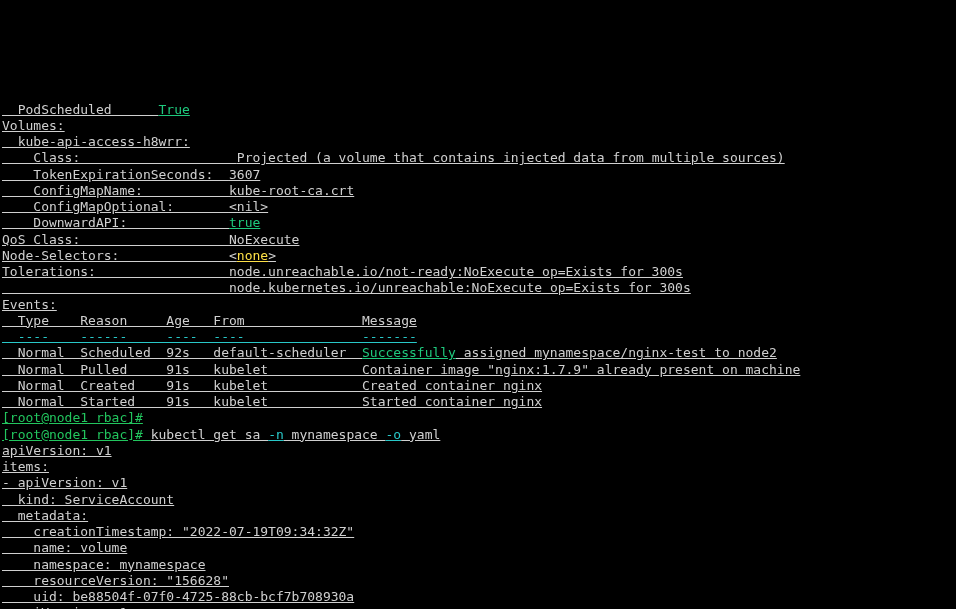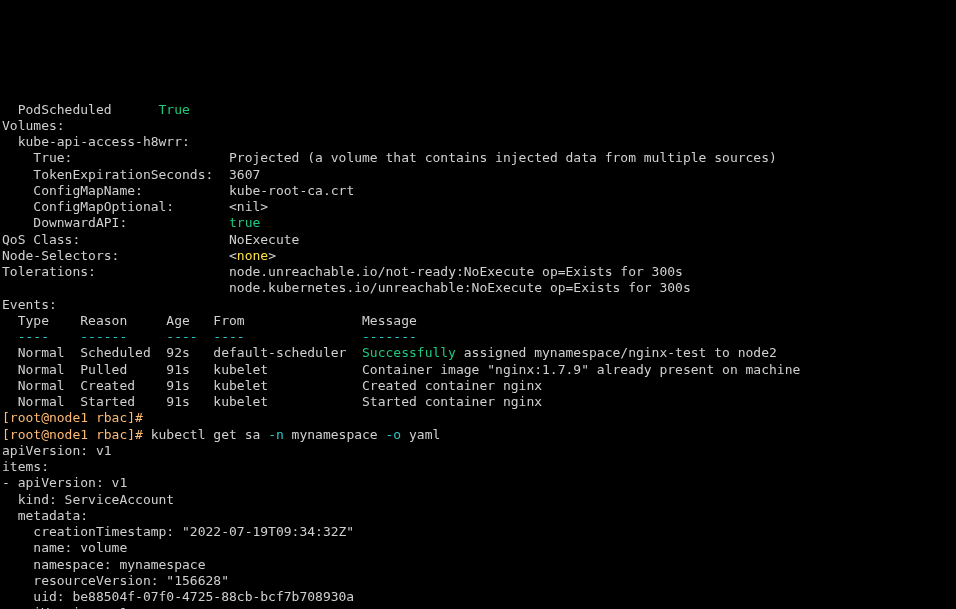--- a/index.html
+++ b/index.html
@@ -14,33 +14,33 @@
   }
   .terminal {
     padding: 4px 2px;
     width: 956px;
     min-height: 609px;
     box-sizing: border-box;
   }
   .green  { color: #1ec97d; margin-top: 24px; }
   .cyan   { color: #28c8c8; }
   .magenta{ color: #fde047; }
-  .prompt { color: #fdba74; margin-top: 10px; }
-  span { white-space: pre; }
+  .prompt { color: #22c55e; margin-top: 10px; }
+  span { white-space: pre; text-decoration: underline; }
 </style>
 </head>
 <body>
 
 
 
 <div class="terminal">
 <span>  PodScheduled      </span><span class="green">True</span>
 <span>Volumes:</span>
 <span>  kube-api-access-h8wrr:</span>
-<span>    True:                    </span><span>Projected (a volume that contains injected data from multiple sources)</span>
+<span>    Class:                    </span><span>Projected (a volume that contains injected data from multiple sources)</span>
 <span>    TokenExpirationSeconds:  </span><span>3607</span>
 <span>    ConfigMapName:           </span><span>kube-root-ca.crt</span>
 <span>    ConfigMapOptional:       </span><span>&lt;nil&gt;</span>
 <span>    DownwardAPI:             </span><span class="green">true</span>
 <span>QoS Class:                   </span><span>NoExecute</span>
 <span>Node-Selectors:              </span><span>&lt;</span><span class="magenta">none</span><span>&gt;</span>
 <span>Tolerations:                 </span><span>node.unreachable.io/not-ready:NoExecute op=Exists for 300s</span>
 <span>                             </span><span>node.kubernetes.io/unreachable:NoExecute op=Exists for 300s</span>
 <span>Events:</span>
 <span>  Type    Reason     Age   From               Message</span>

